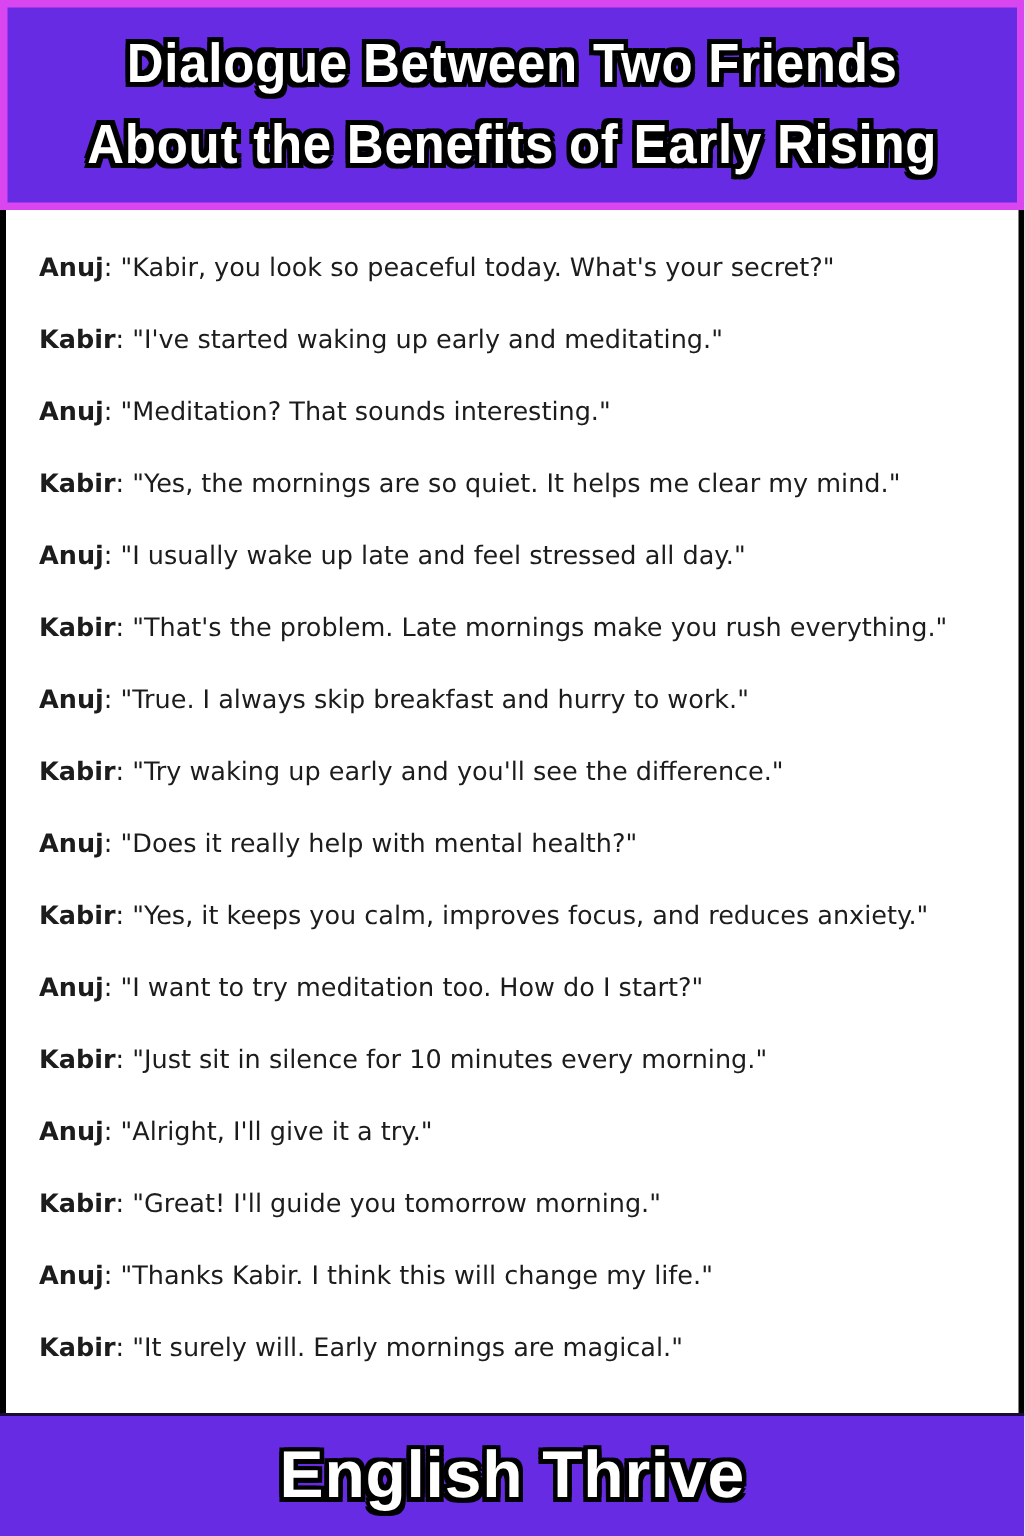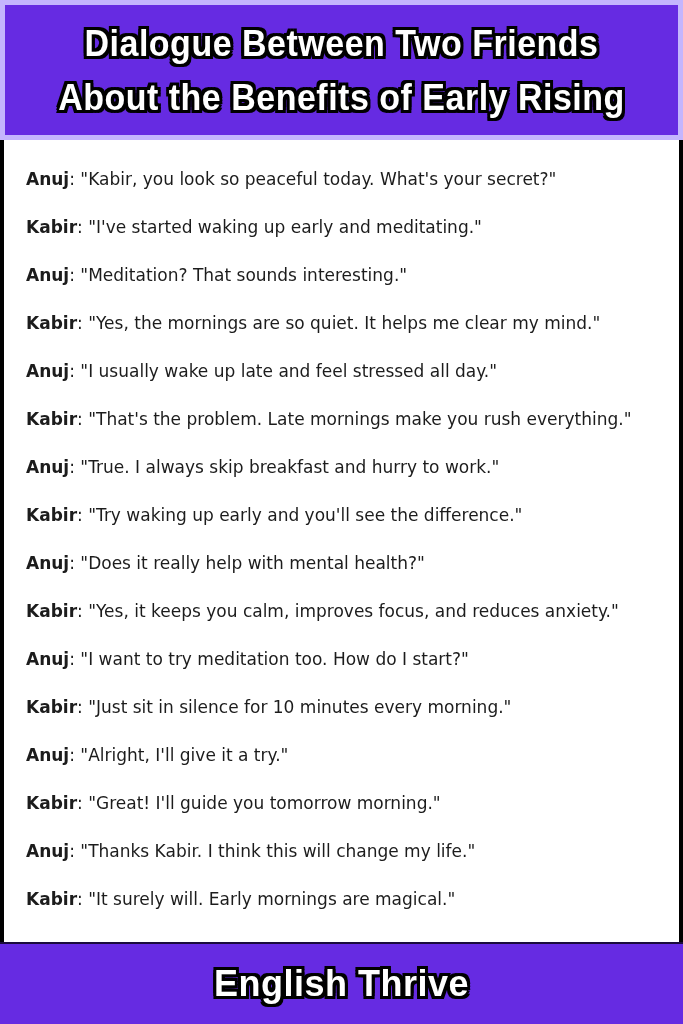--- a/index.html
+++ b/index.html
@@ -17,21 +17,21 @@
     overflow: hidden;
     display: flex;
     flex-direction: column;
   }
 
   
   .header {
     flex: 0 0 140px;
     width: 100%;
     background: var(--purple);
-    border: 5px solid #c4b5fd;
+    border: 5px solid #d946ef;
     display: flex;
     align-items: center;
     justify-content: center;
   }
   .header h1 {
     margin: 0;
     text-align: center;
     font-family: "Liberation Sans", sans-serif;
     font-weight: 800;
     font-size: 34px;
@@ -71,21 +71,21 @@
     width: 100%;
     background: var(--purple);
     border-top: 2px solid #1a0b3d;
     display: flex;
     align-items: center;
     justify-content: center;
   }
   .footer .brand {
     font-family: "Liberation Sans", sans-serif;
     font-weight: 700;
-    font-size: 36px;
+    font-size: 44px;
     color: #ffffff;
     letter-spacing: 0.5px;
     text-shadow:
       -3px -3px 0 #000, 0 -3px 0 #000, 3px -3px 0 #000,
       -3px  0   0 #000, 3px  0   0 #000,
       -3px  3px 0 #000, 0  3px 0 #000, 3px  3px 0 #000;
   }
 </style>
 </head>
 <body>

